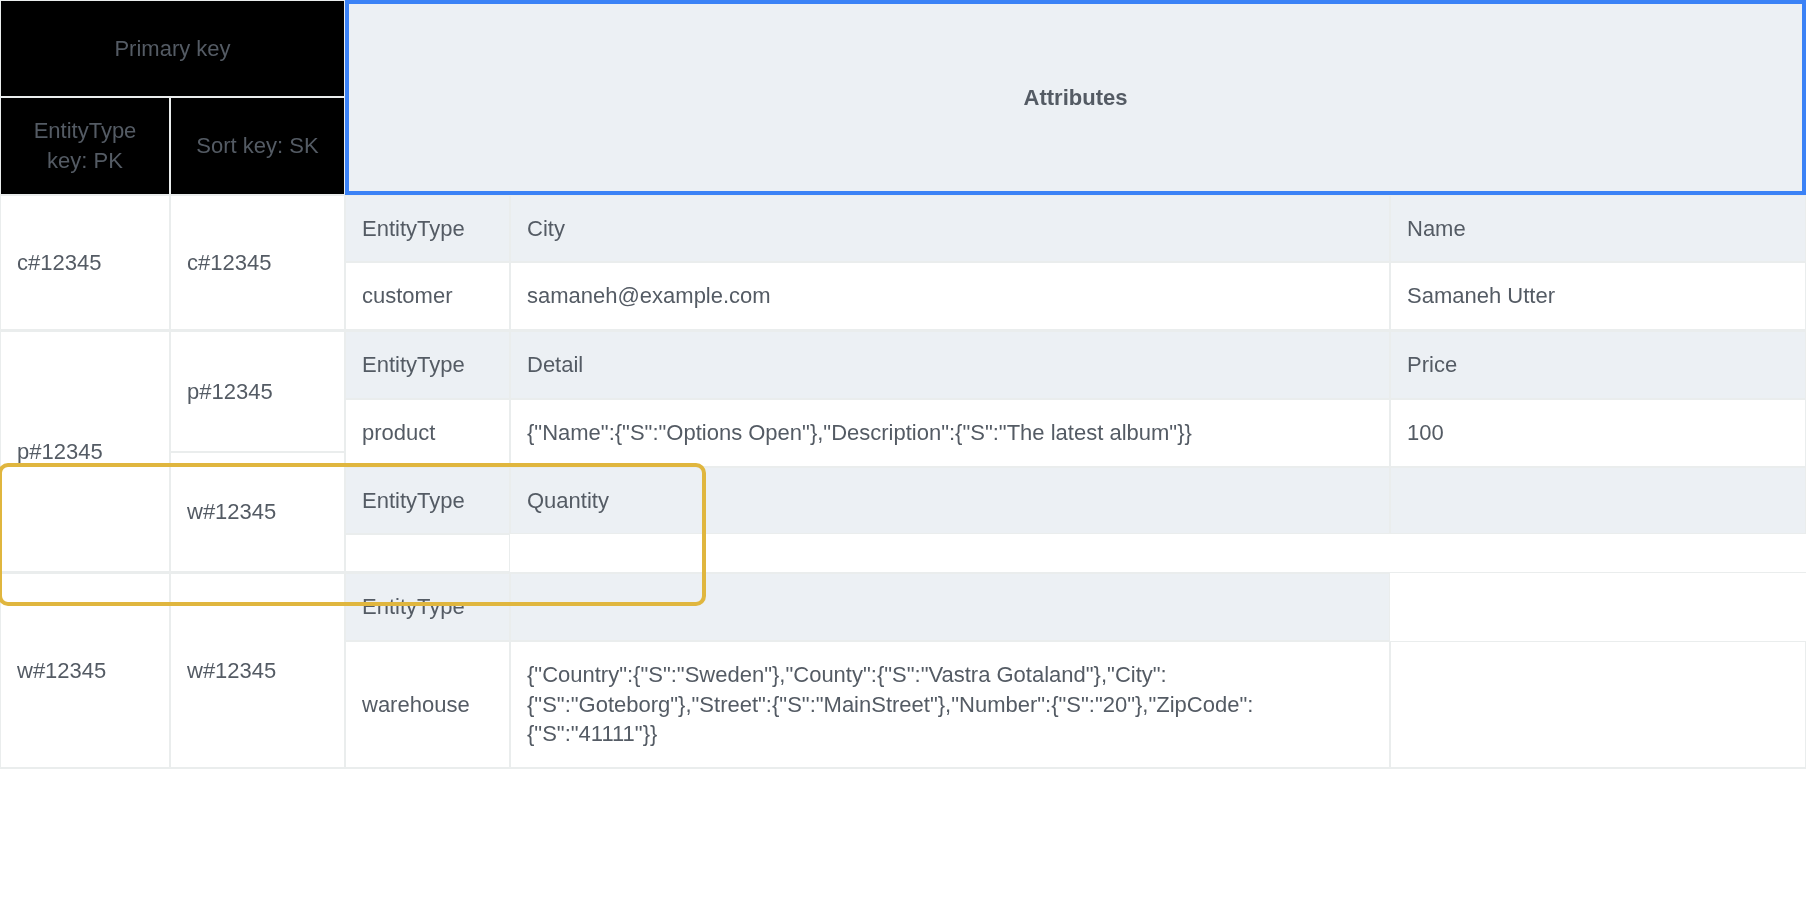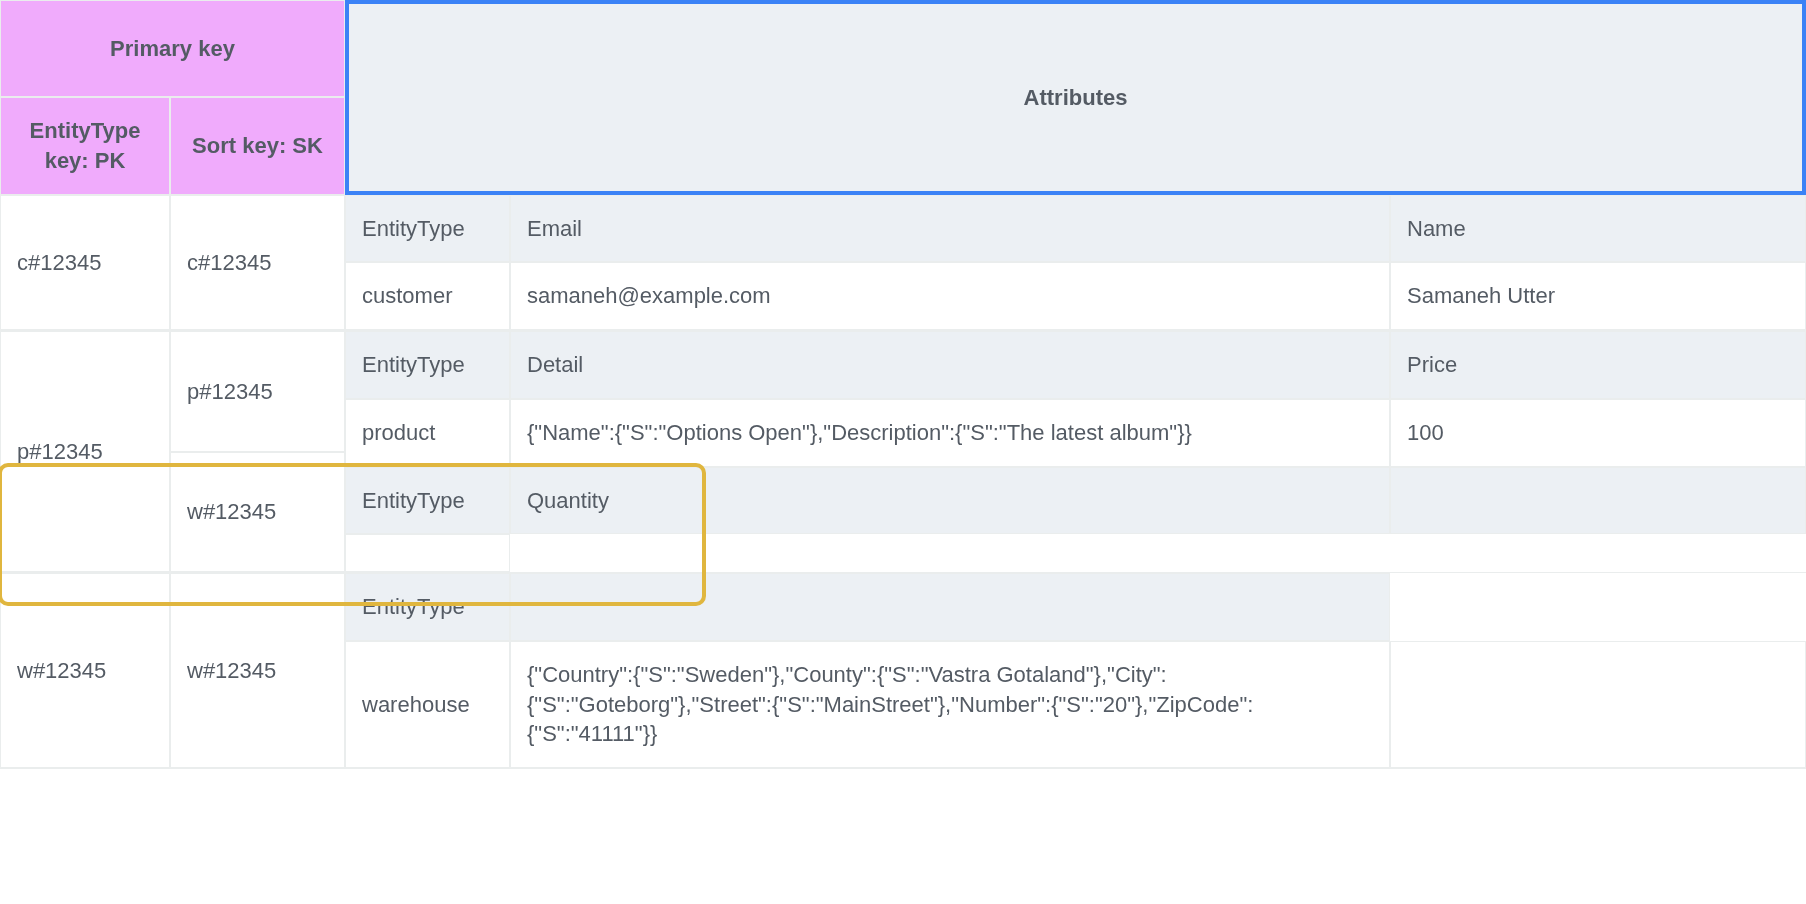--- a/index.html
+++ b/index.html
@@ -10,22 +10,22 @@
       font-size: 22px;
       line-height: 1.35;
     }
     .cell {
       border: 1px solid #eaeded;
       padding: 18px 16px;
       display: flex;
       align-items: center;
     }
     .head {
-      background: #f0abfc;
-      font-weight: 700;
+      background: #000000;
+      font-weight: 400;
       color: #545b64;
       text-align: center;
       justify-content: center;
     }
     .attr-head {
       background: #ecf0f4;
       color: #545b64;
       font-weight: 400;
     }
     .attr-val {
@@ -105,21 +105,21 @@
 
   <div id="data-rows">
       <div class="data-block">
         <div class="pk-col" style="align-items: center;">c#12345</div>
         <div class="sk-stack">
           <div class="sk-col">c#12345</div>
         </div>
         <div>
           <div class="attr-grid">
             <div class="cell attr-head">EntityType</div>
-            <div class="cell attr-head">Email</div>
+            <div class="cell attr-head">City</div>
             <div class="cell attr-head">Name</div>
           </div>
           <div class="attr-grid">
             <div class="cell attr-val nowrap-vals">customer</div>
             <div class="cell attr-val nowrap-vals">samaneh@example.com</div>
             <div class="cell attr-val nowrap-vals">Samaneh Utter</div>
           </div>
         </div>
       </div>
       <div class="data-block">

